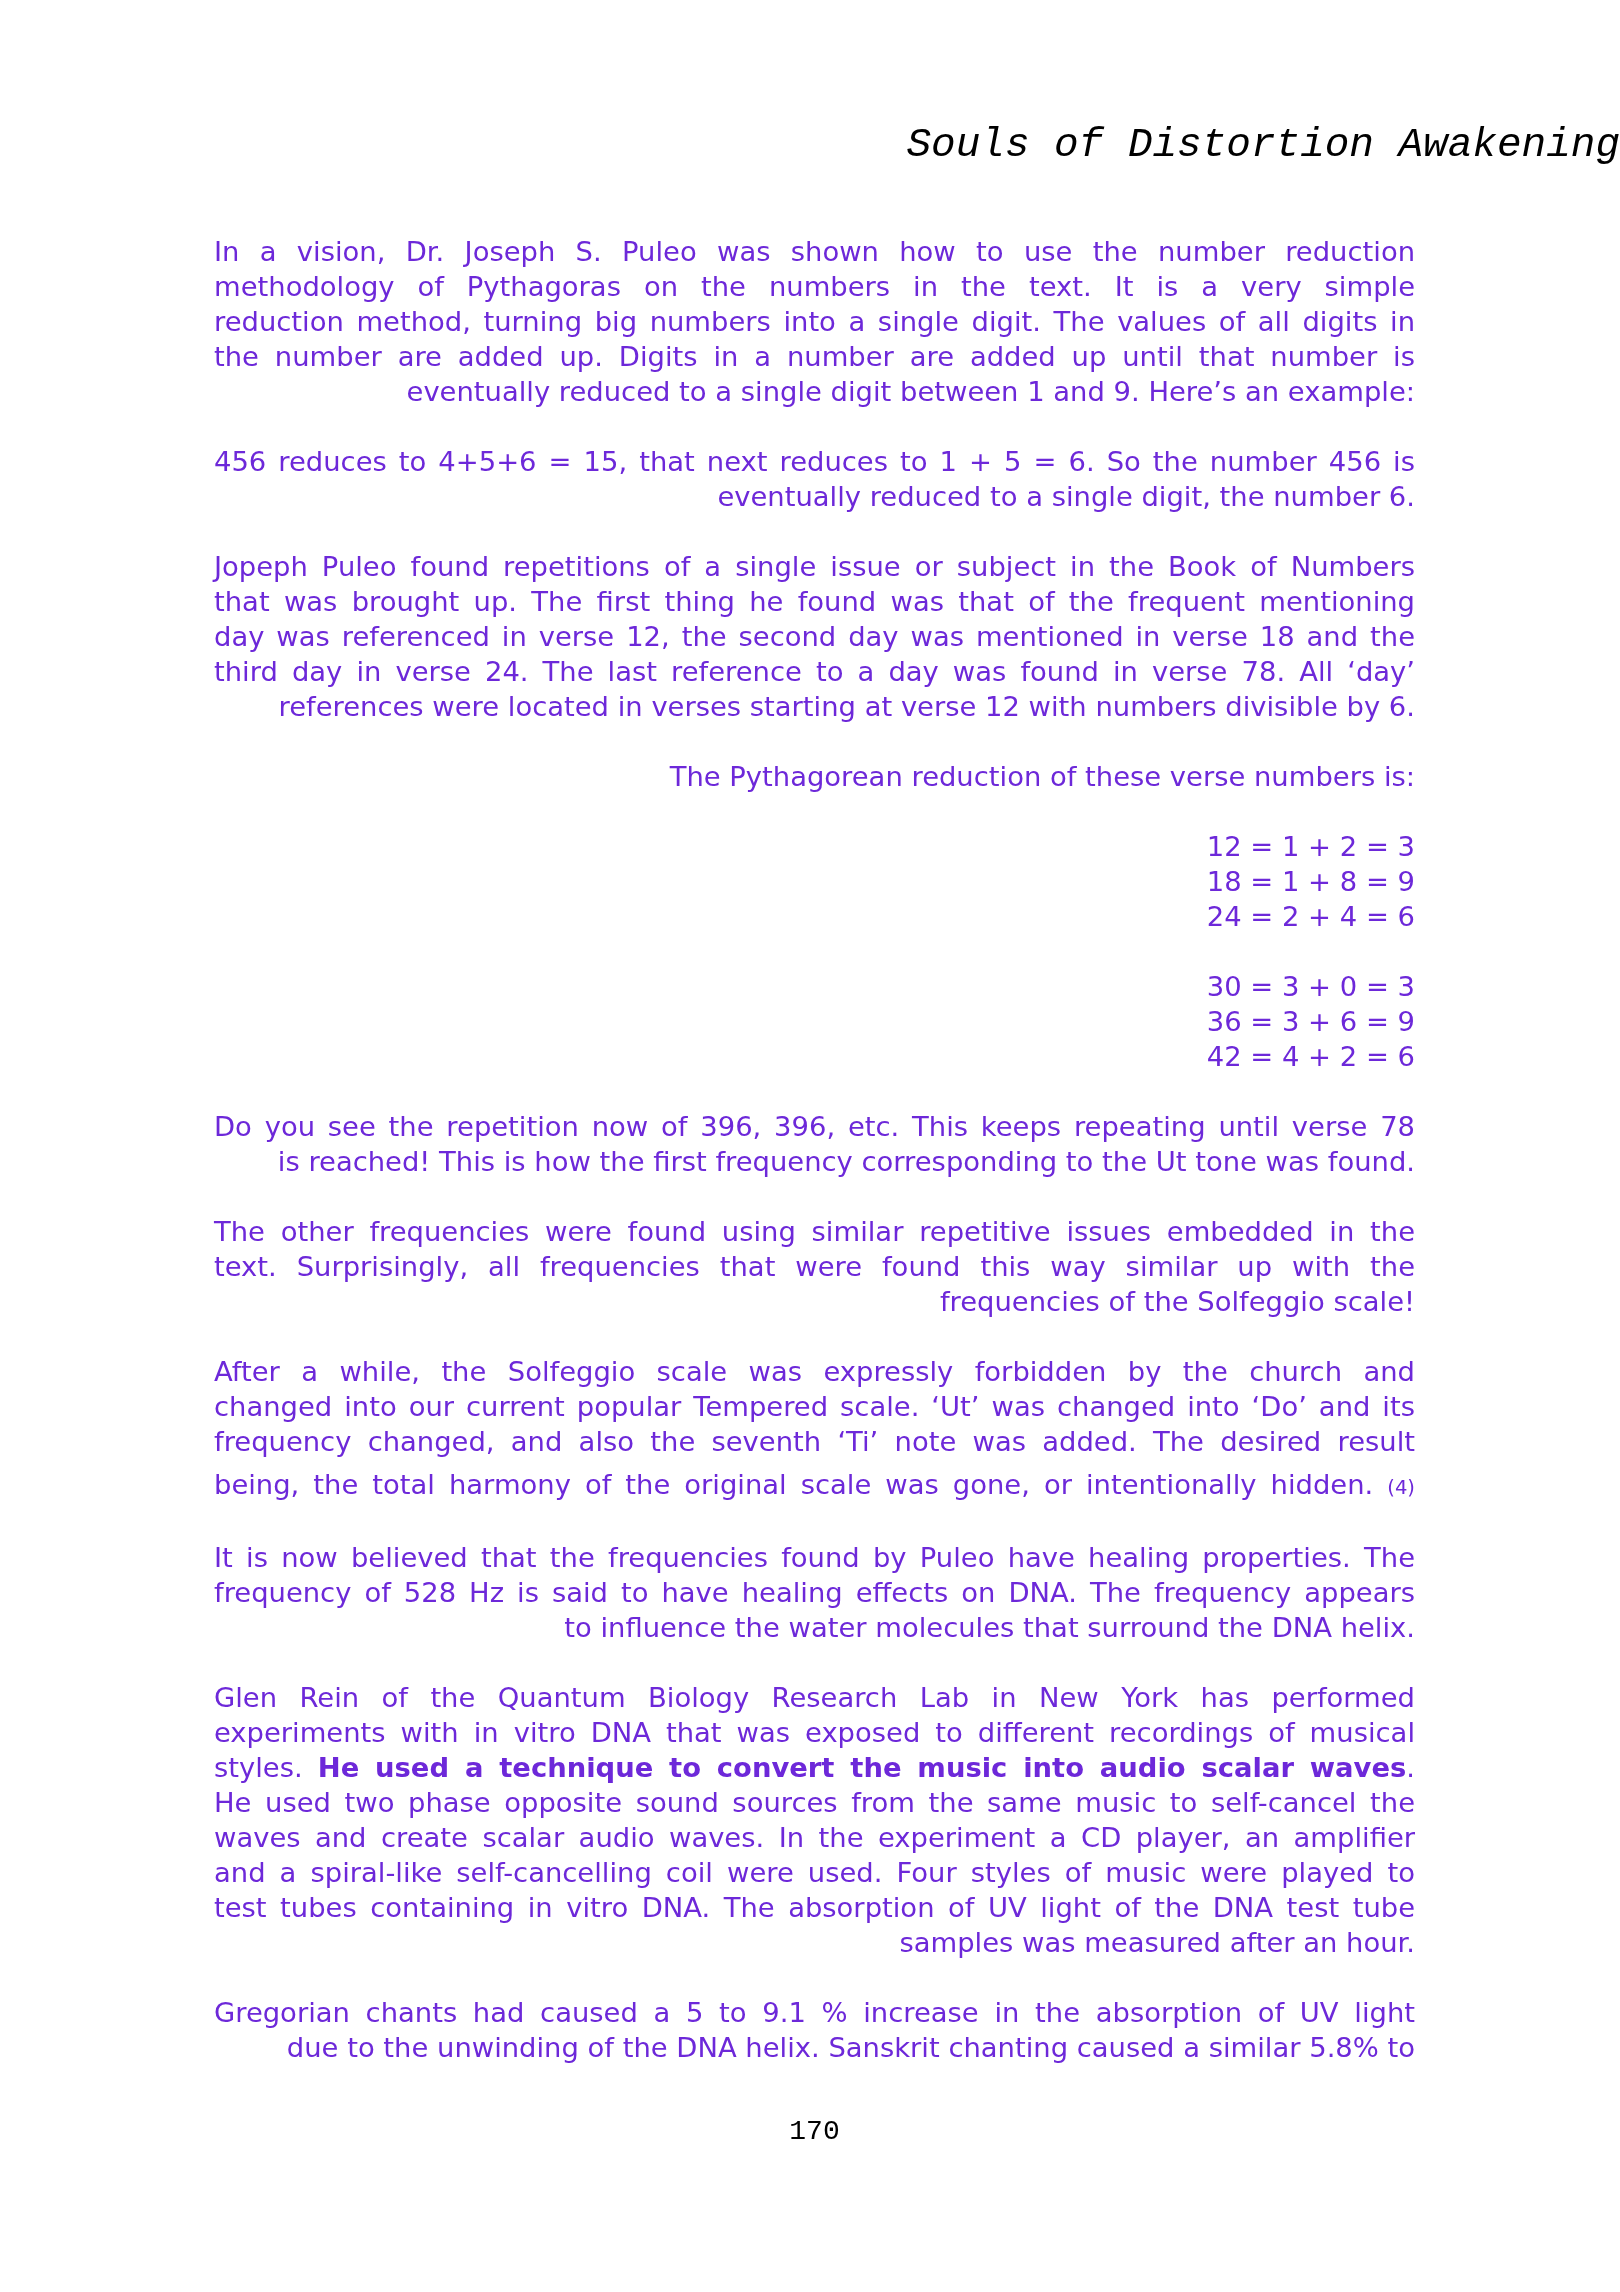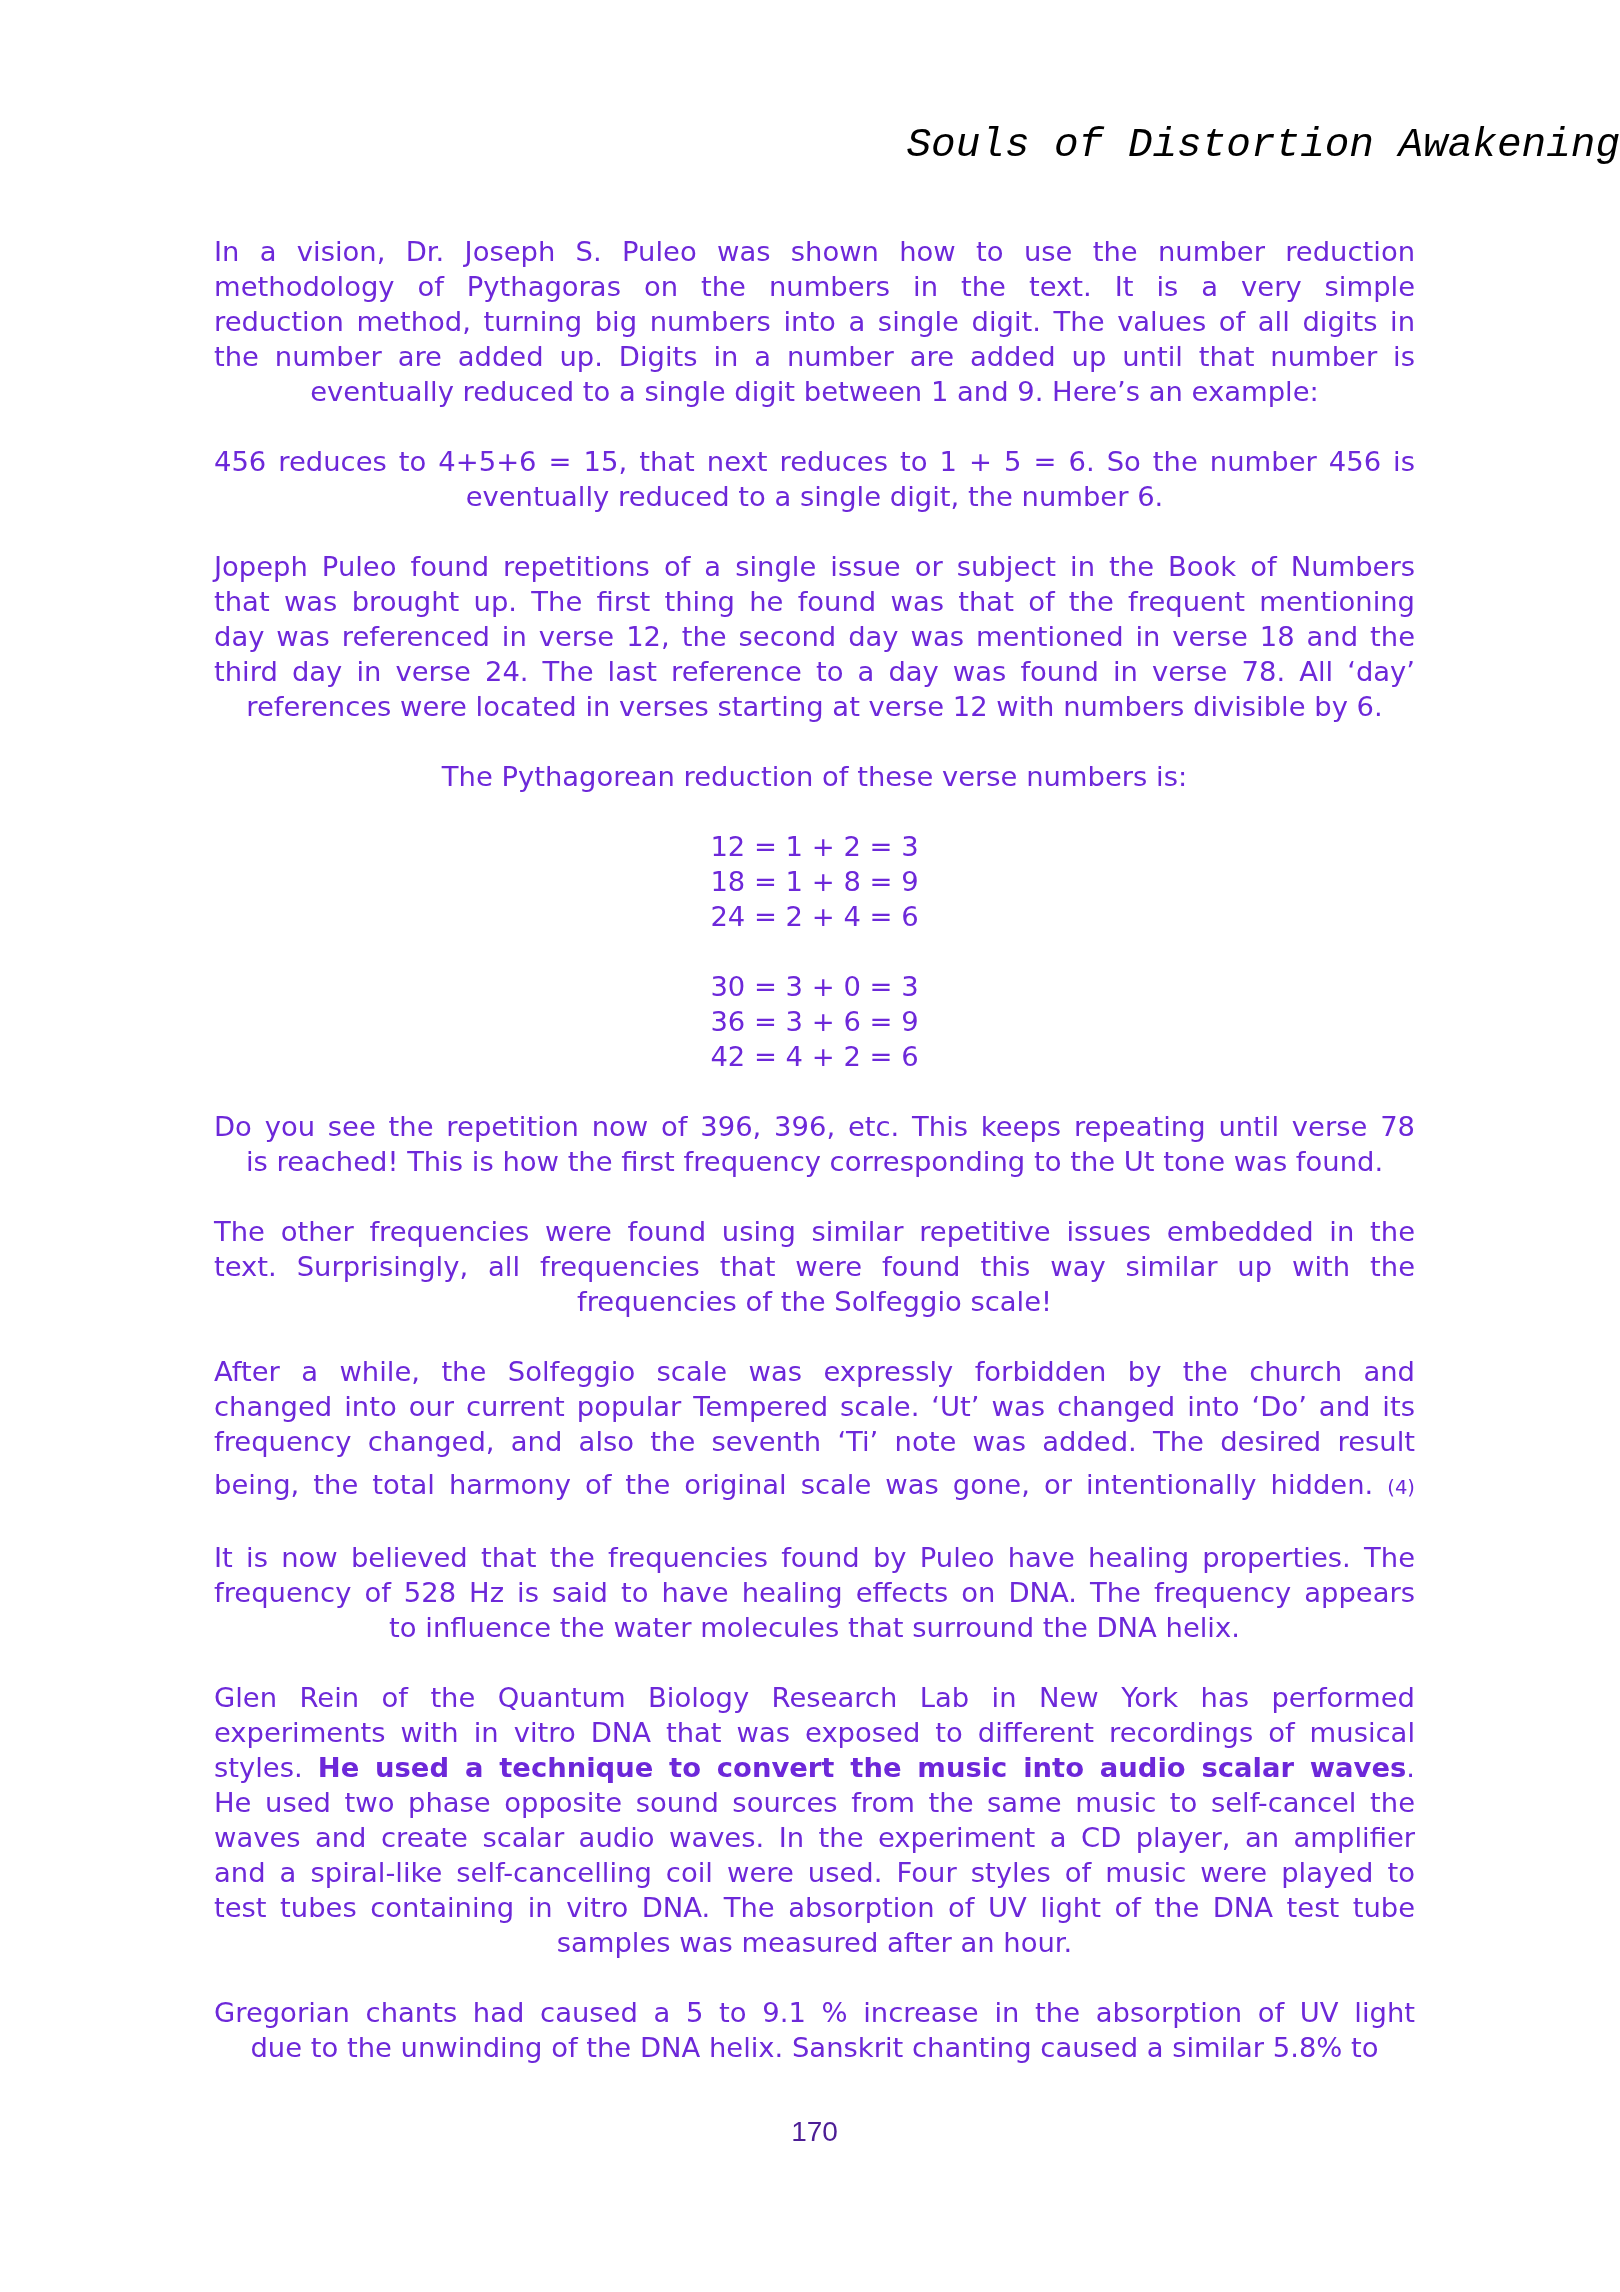--- a/index.html
+++ b/index.html
@@ -34,45 +34,45 @@
     width: 1201px;
     font-family: "DejaVu Sans", "Liberation Sans", sans-serif;
     font-size: 27.4px;
     line-height: 35px;
     color: #6d28d9;
   }
   .block {
     margin-bottom: 35px;
   }
   .line {
-    text-align: center;
+    text-align: right;
   }
   .line.just {
     text-align: justify;
     text-align-last: justify;
   }
   .line.gap-before {
     margin-top: 7.8px;
   }
   .line .bold {
     font-weight: bold;
   }
   .line .small {
     font-size: 19.6px;
   }
   .page-number {
     position: absolute;
     top: 2114px;
     left: 214px;
     width: 1201px;
     text-align: center;
-    font-family: Liberation Sans, sans-serif;
+    font-family: Liberation Mono, monospace;
     font-size: 28px;
     line-height: 35px;
-    color: #4c1d95;
+    color: #000000;
   }
 </style>
 </head>
 <body>
 
 <div class="page">
   <div class="book-title">Souls of Distortion Awakening</div>
 
   <div class="body-text">
       <div class="block">

